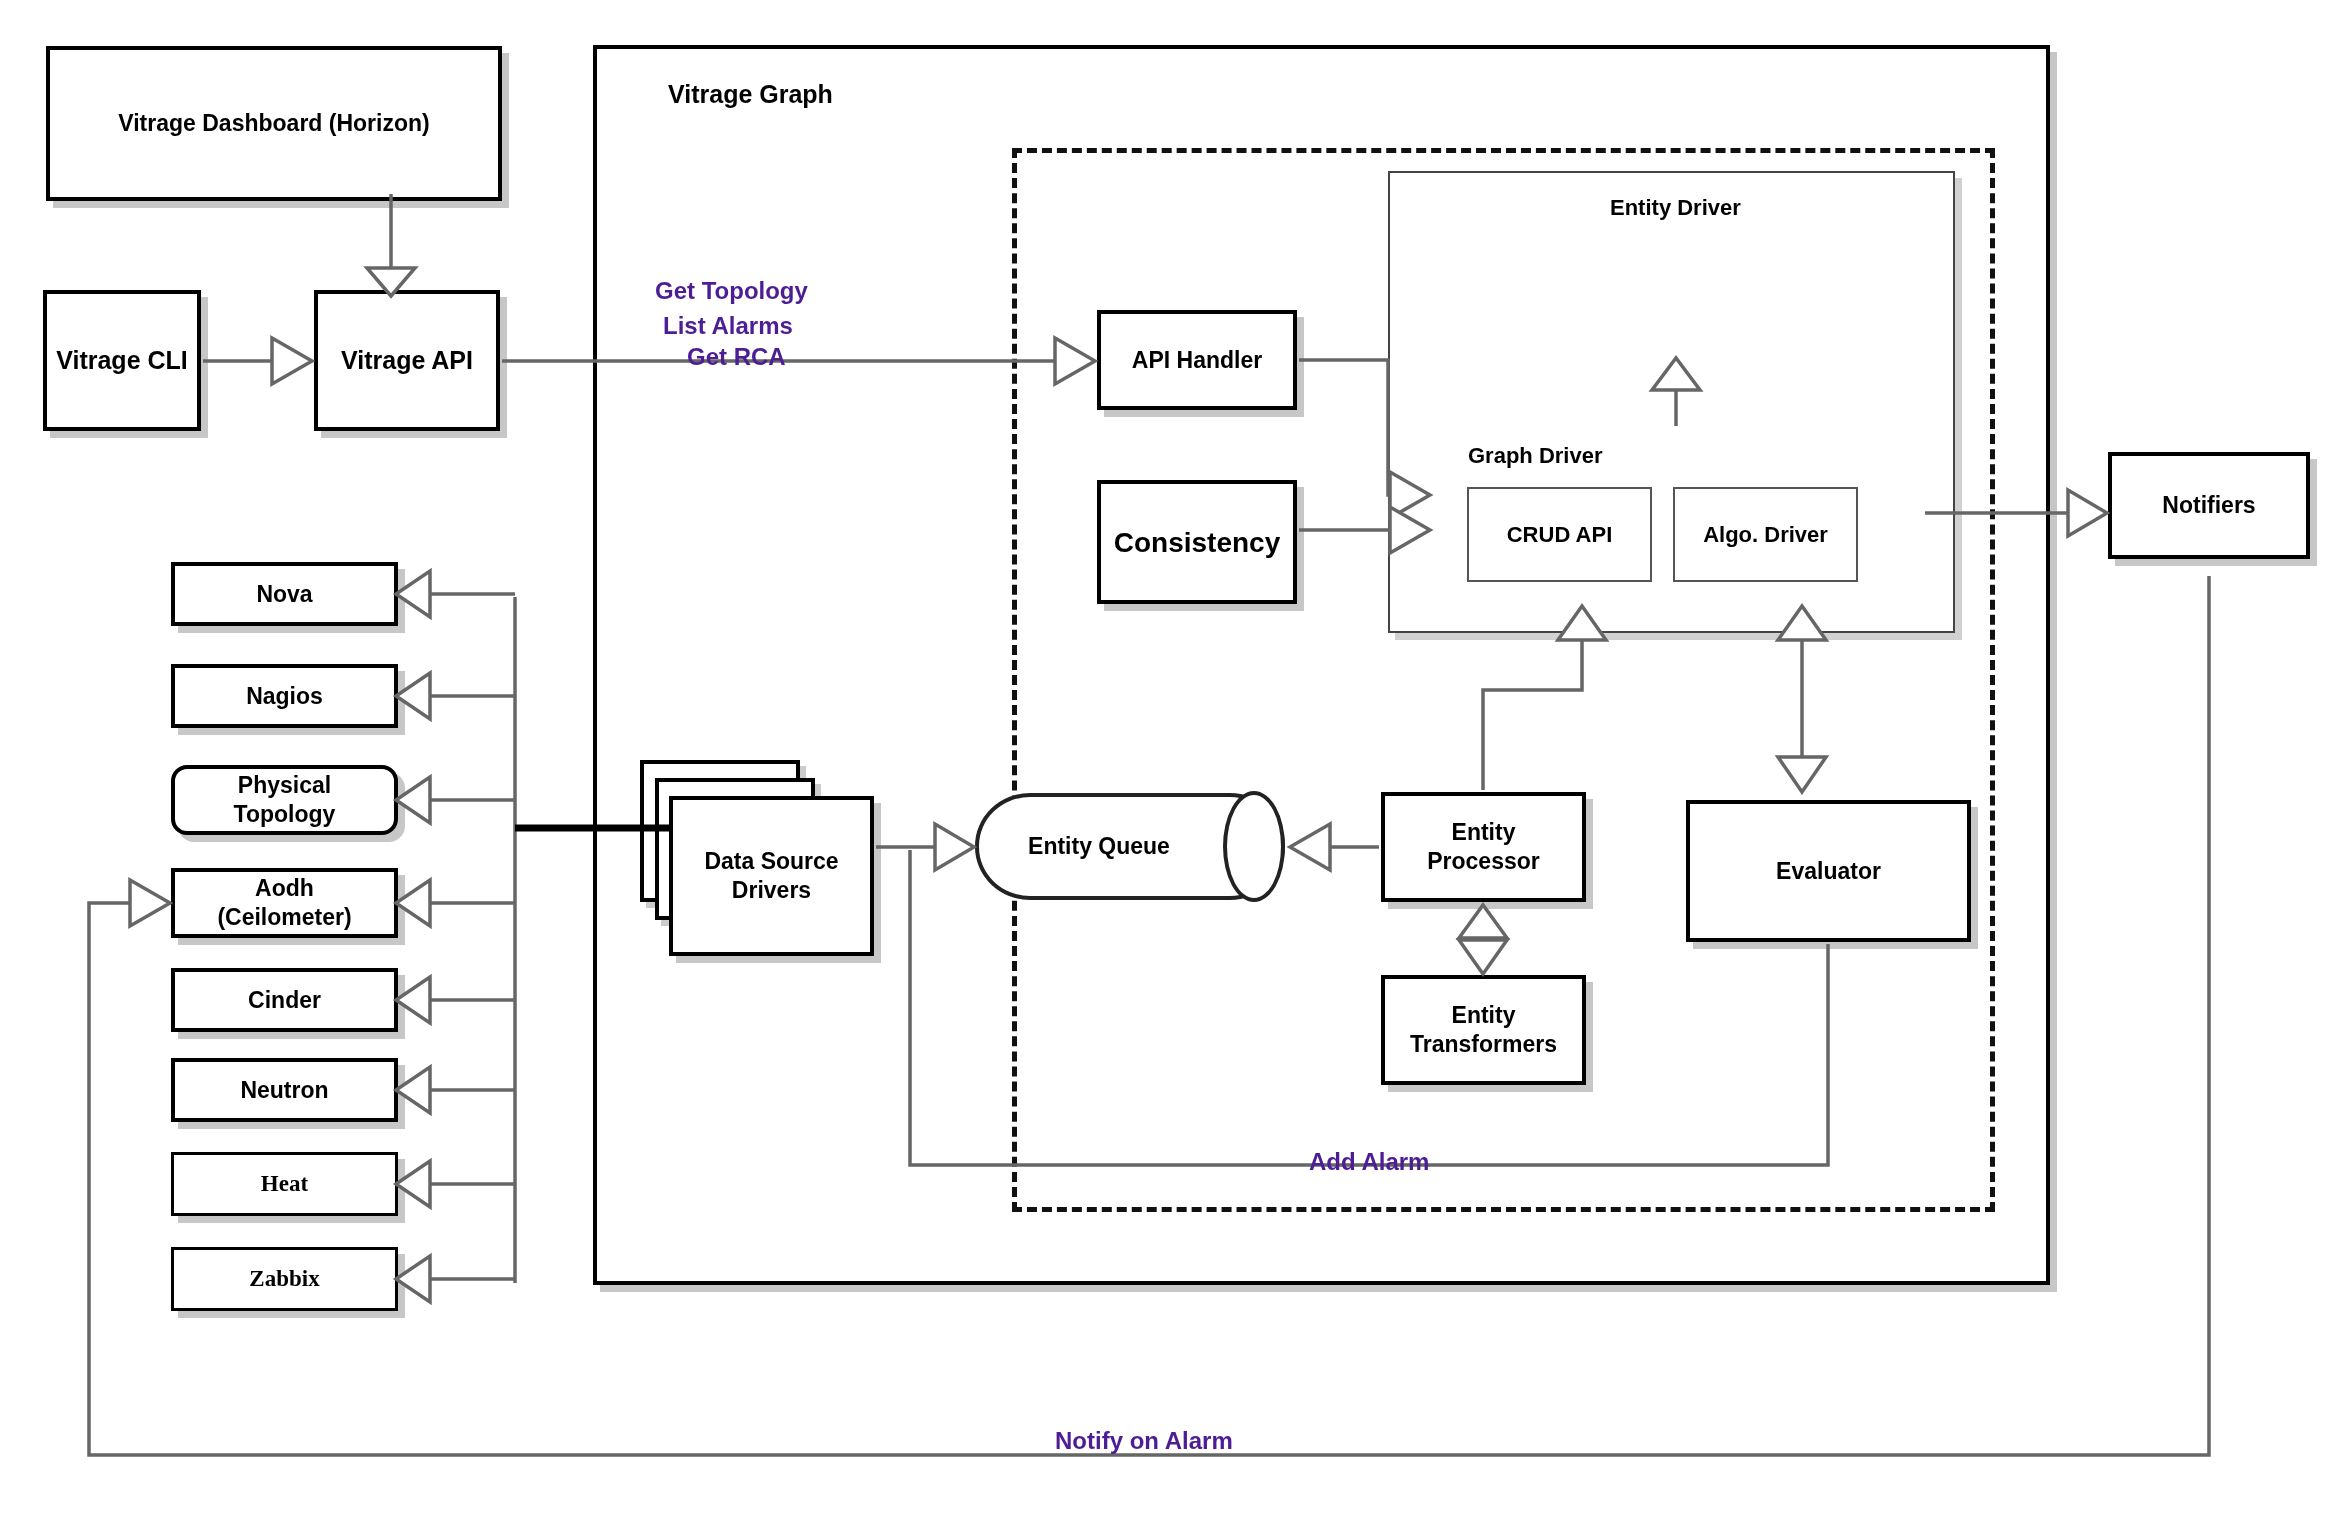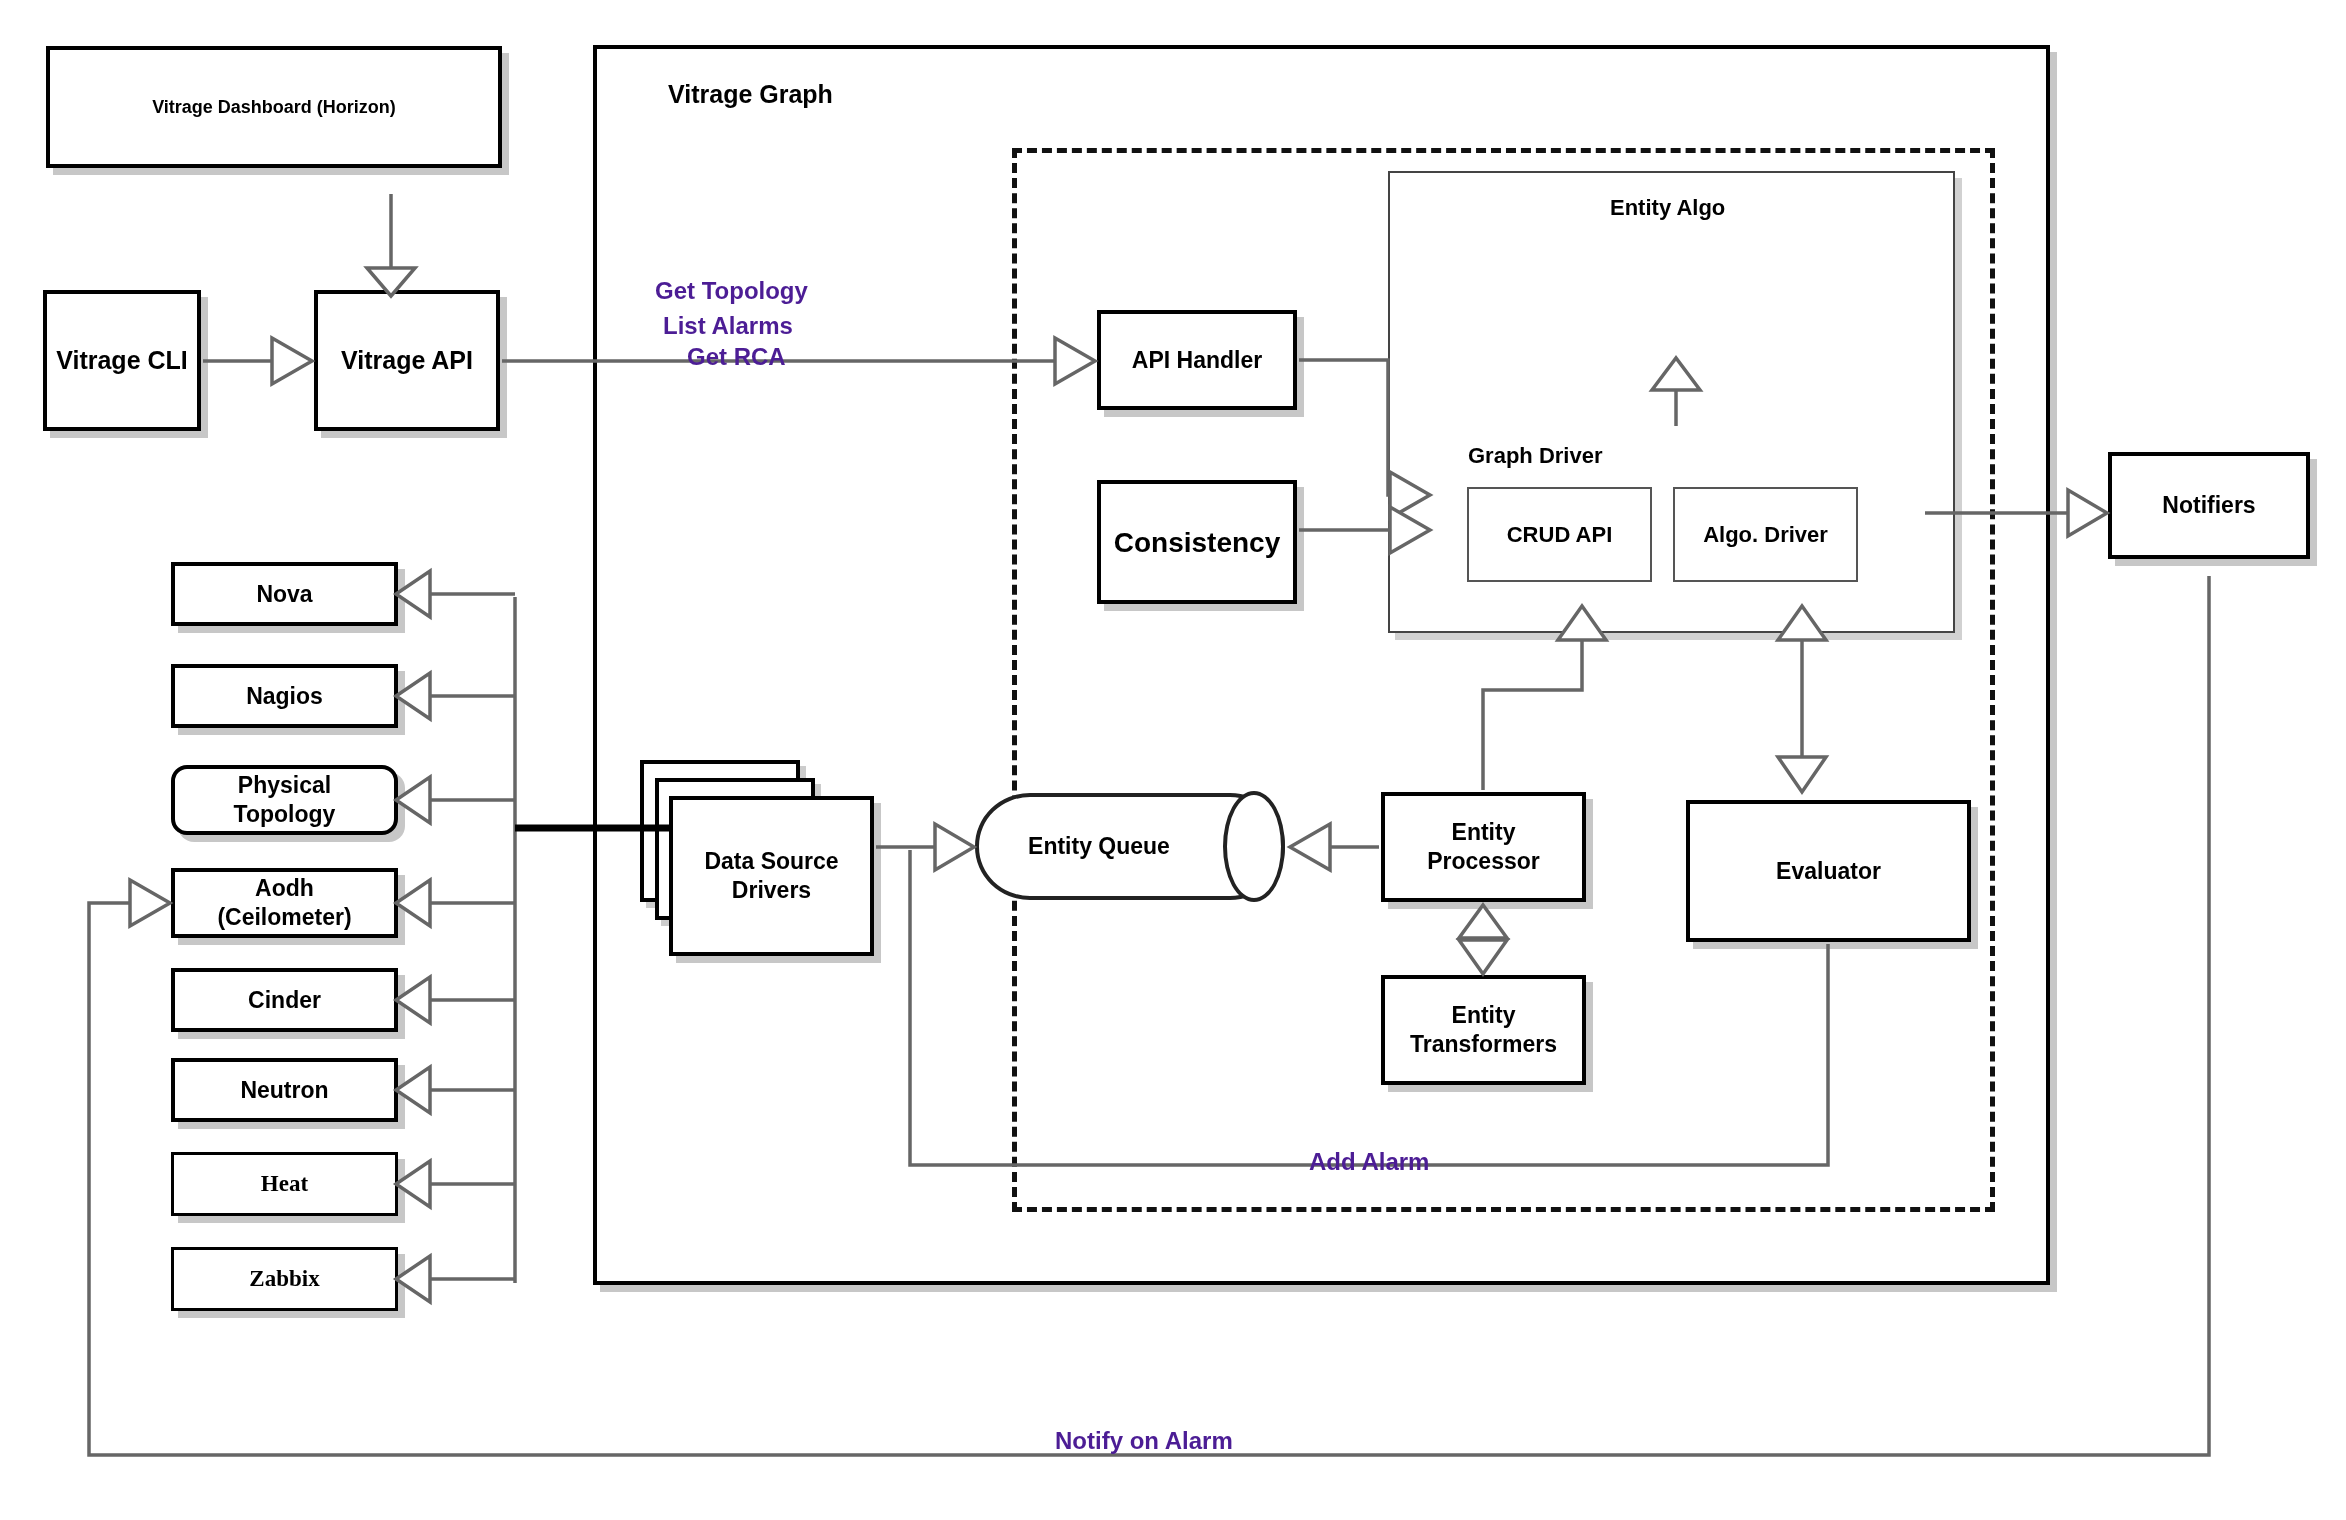--- a/index.html
+++ b/index.html
@@ -142,36 +142,36 @@
 
     <path class="wire" d="M 515 597 L 515 1283"></path>
   </svg>
 
   <div class="container-box" style="left:593px; top:45px; width:1457px; height:1240px;"></div>
   <div class="boxlabel" style="left:668px; top:80px; font-size:25px;">Vitrage Graph</div>
 
   <div class="dashed-box" style="left:1012px; top:148px; width:983px; height:1064px;"></div>
 
   <div class="subcontainer" style="left:1388px; top:171px; width:567px; height:462px; box-shadow:7px 7px 0 0 rgba(0,0,0,0.18);"></div>
-  <div class="boxlabel" style="left:1610px; top:195px; font-size:22px;">Entity Algo</div>
+  <div class="boxlabel" style="left:1610px; top:195px; font-size:22px;">Entity Driver</div>
 
   <div class="inner-box" style="left:1541px; top:226px; width:269px; height:130px; display:flex; align-items:center; justify-content:center;">
     <span style="font-size:22px; font-weight:bold;">Graph (NetworkX)</span>
   </div>
 
   <div class="inner-box" style="left:1432px; top:428px; width:493px; height:175px;"></div>
   <div class="boxlabel" style="left:1468px; top:443px; font-size:22px;">Graph Driver</div>
   <div class="small-box" style="left:1467px; top:487px; width:185px; height:95px; font-size:22px;">
     <span>CRUD API</span>
   </div>
   <div class="small-box" style="left:1673px; top:487px; width:185px; height:95px; font-size:22px;">
     <span>Algo. Driver</span>
   </div>
 
-  <div class="node" style="left:46px; top:46px; width:456px; height:122px; font-size:18px;">
+  <div class="node" style="left:46px; top:46px; width:456px; height:155px; font-size:23px;">
     <span>Vitrage Dashboard (Horizon)</span>
   </div>
 
   <div class="node" style="left:43px; top:290px; width:158px; height:141px; font-size:25px;">
     <span>Vitrage CLI</span>
   </div>
 
   <div class="node" style="left:314px; top:290px; width:186px; height:141px; font-size:25px;">
     <span>Vitrage API</span>
   </div>

